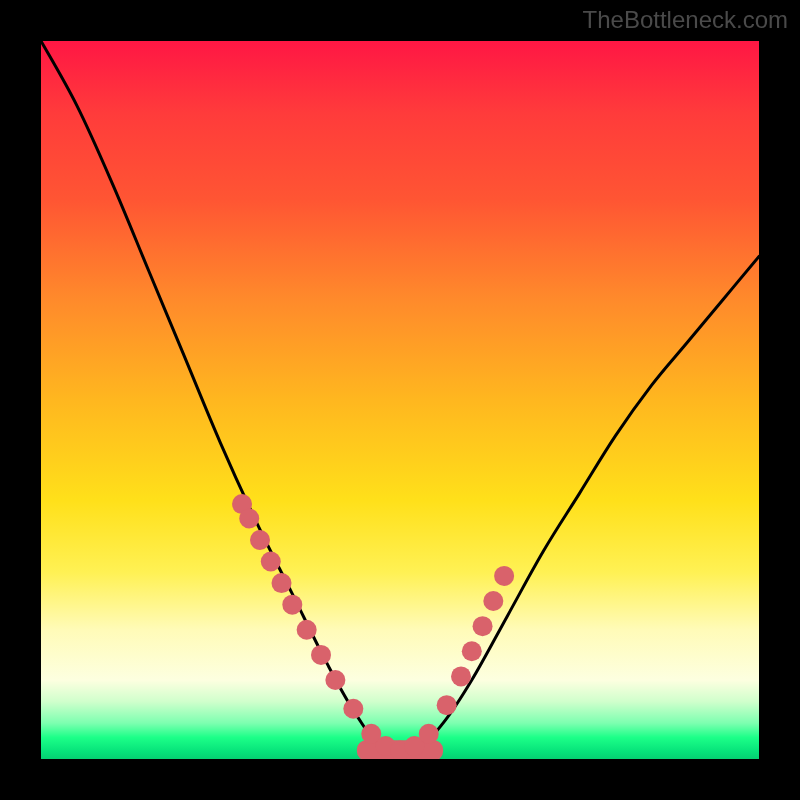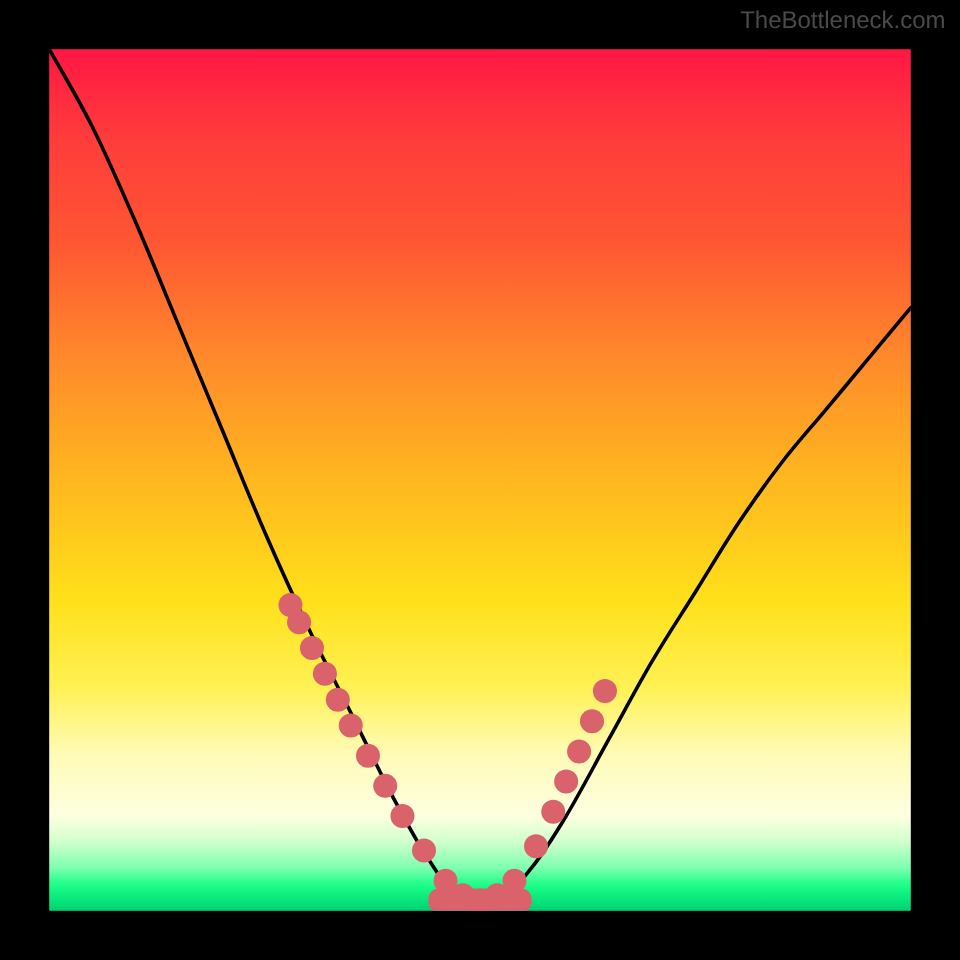--- a/index.html
+++ b/index.html
@@ -39,21 +39,21 @@
       #1cff88 97%,
       #06e27a 99%,
       #05d072 100%
     );
   }
   .watermark {
     position: absolute;
     top: 6px;
     right: 12px;
     color: #4a4a4a;
-    font-size: 20px;
+    font-size: 24px;
     font-weight: 500;
     z-index: 5;
     font-family: Arial, sans-serif;
   }
   svg.curve-layer {
     position: absolute;
     left: 0;
     top: 0;
     width: 718px;
     height: 718px;

